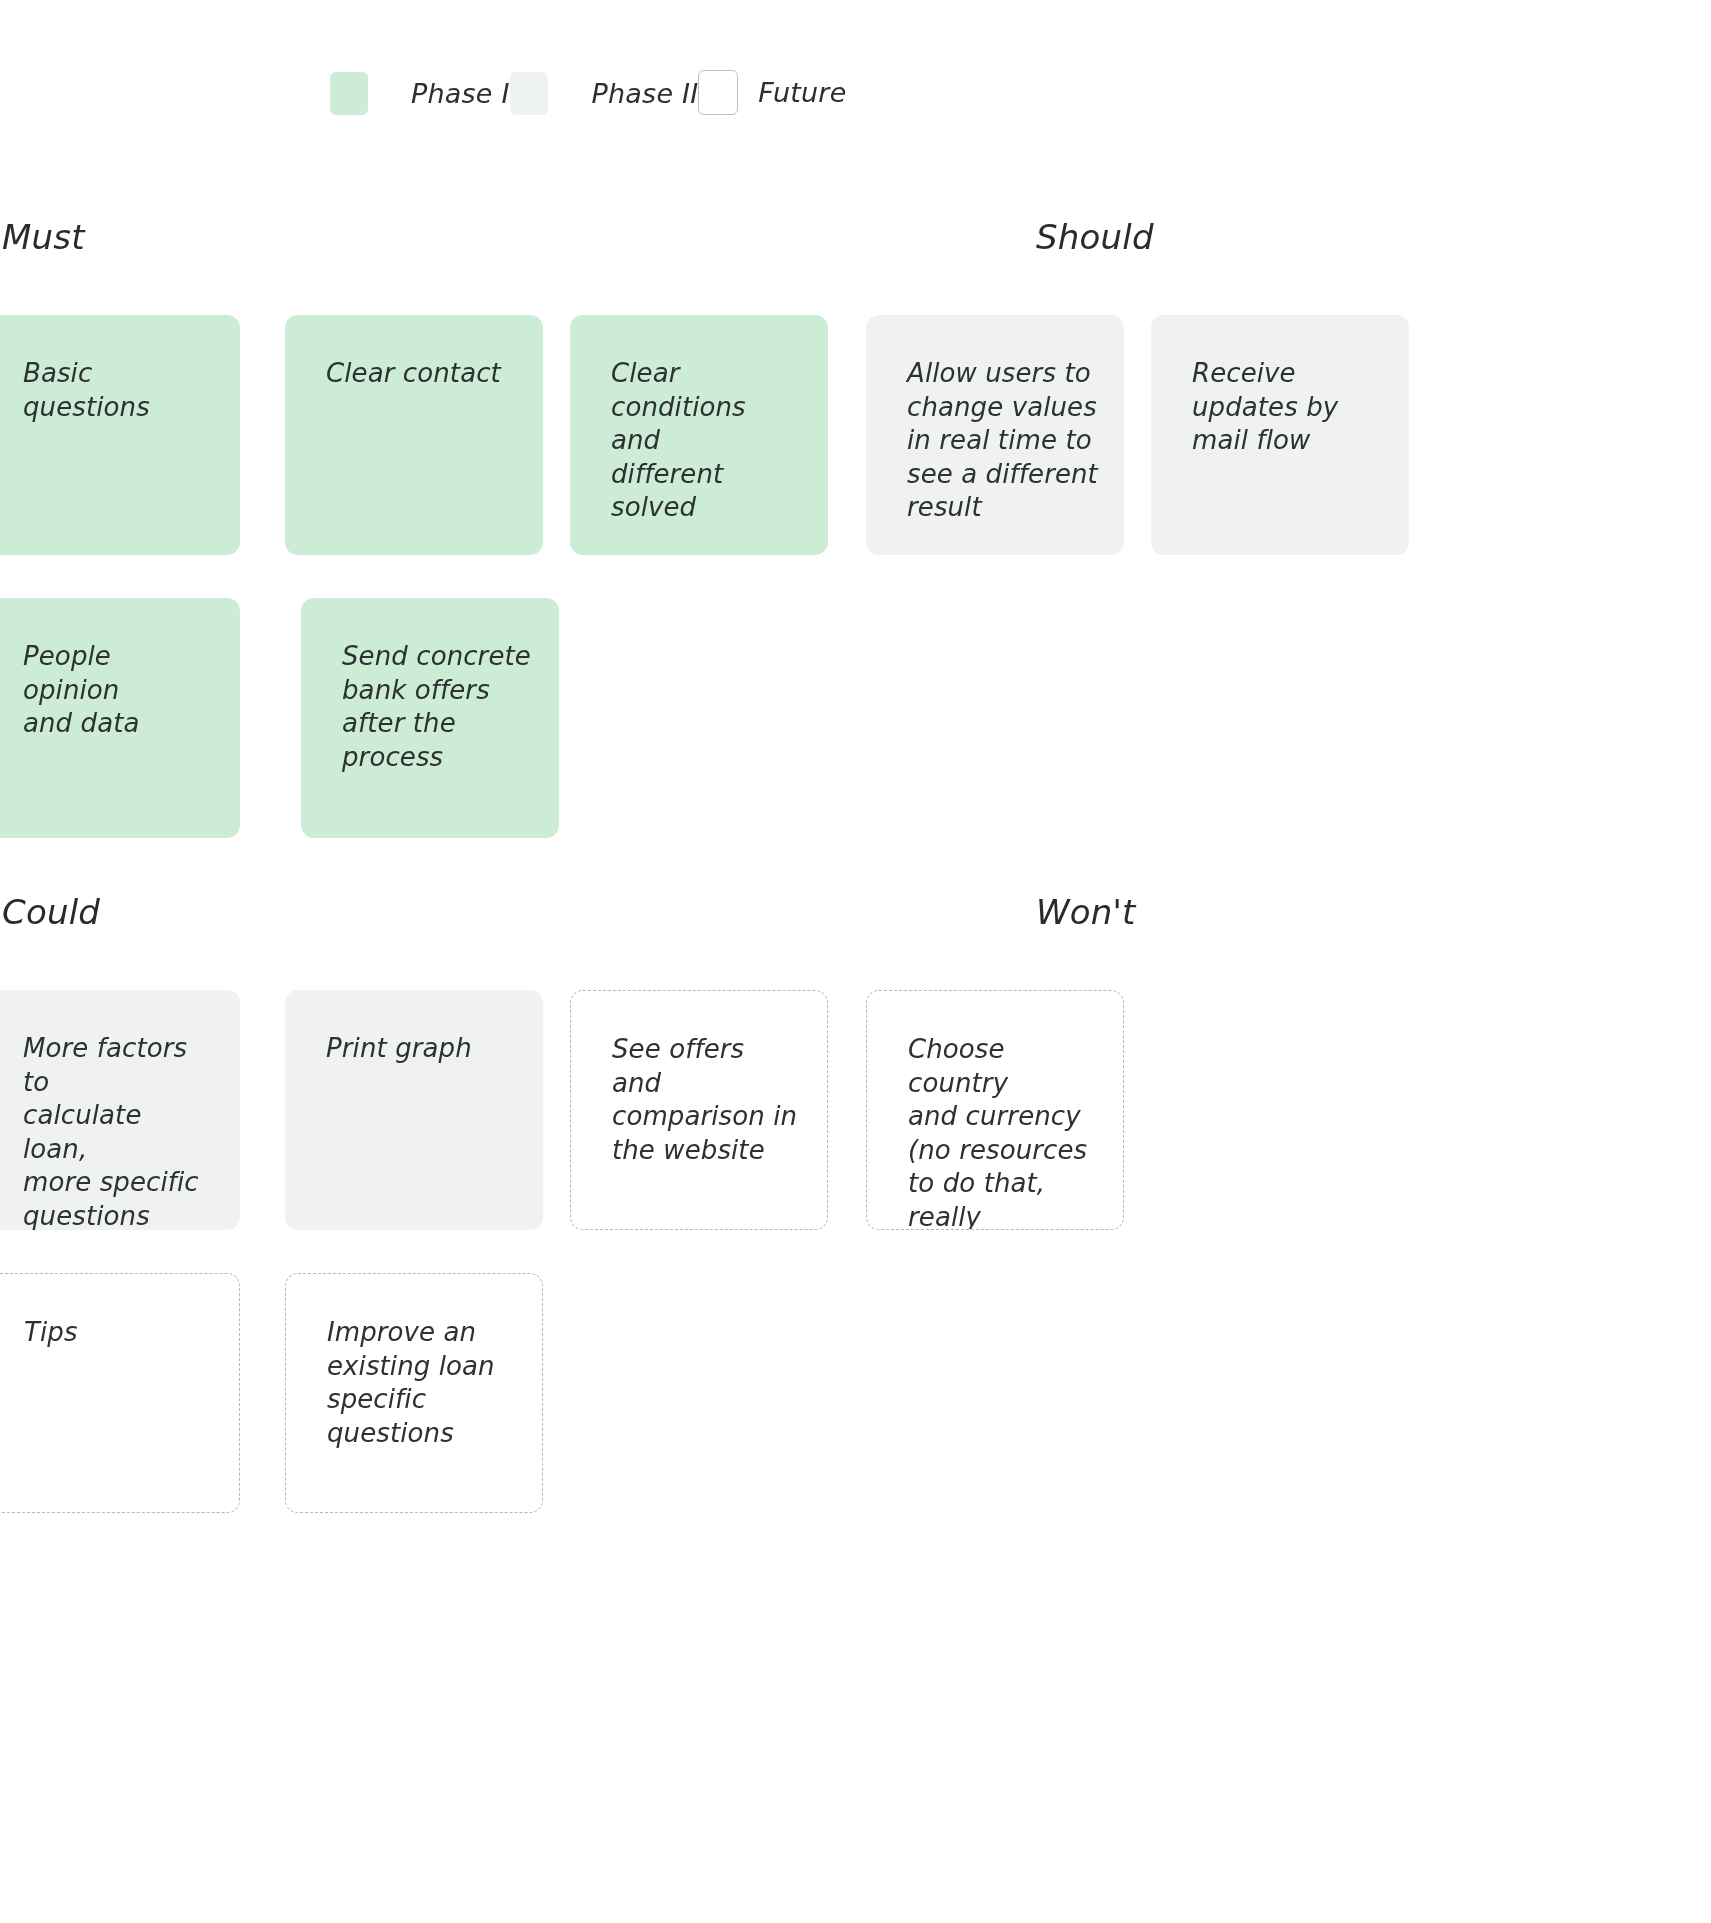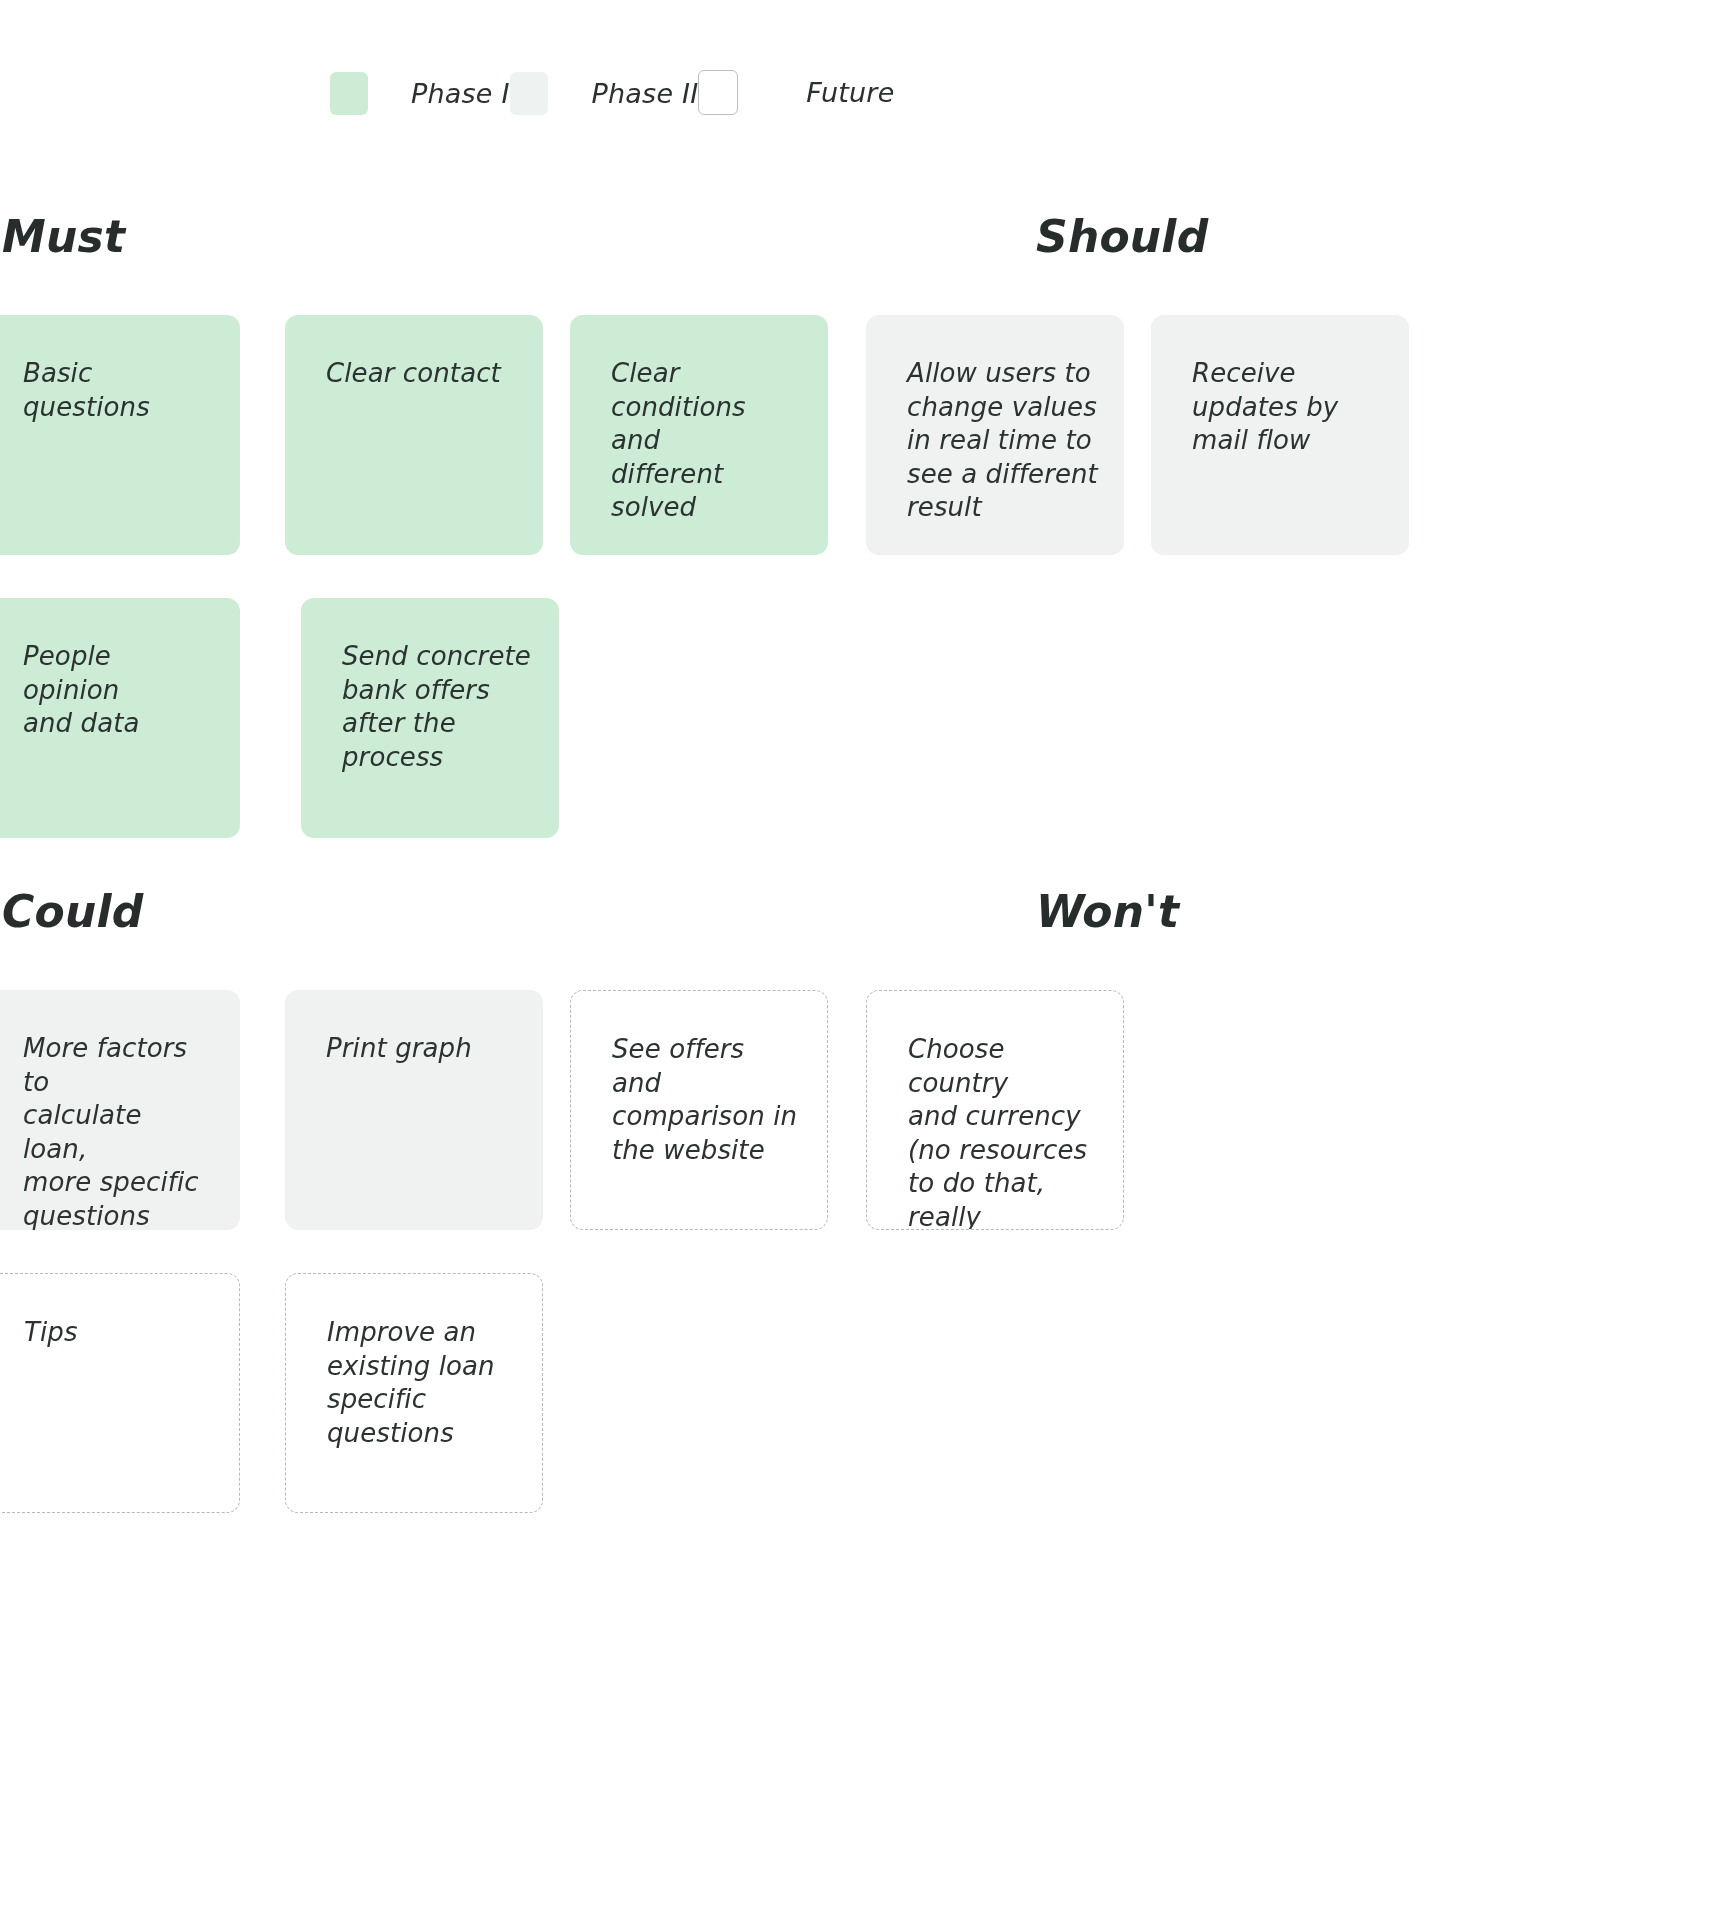--- a/index.html
+++ b/index.html
@@ -44,31 +44,31 @@
     color: #2a3130;
     font-family: "DejaVu Sans", sans-serif;
     font-weight: 400;
     white-space: nowrap;
     letter-spacing: 0.2px;
   }
   .lg-1 .legend-label { margin-left: 43px; }
   .lg-2 { margin-left: 209px; }
   .lg-2 .legend-label { margin-left: 44px; }
   .lg-3 { margin-left: 207px; }
-  .lg-3 .legend-label { margin-left: 68px; }
+  .lg-3 .legend-label { margin-left: 20px; }
 
   
   .quad-title {
     position: absolute;
     font-style: italic;
-    font-size: 44px;
+    font-size: 34px;
     line-height: 34px;
     color: #262d2c;
     font-family: "DejaVu Sans", sans-serif;
-    font-weight: 700;
+    font-weight: 400;
     white-space: nowrap;
     letter-spacing: 0.2px;
   }
   #title-must   { left: 2px;    top: 220px; }
   #title-should { left: 1036px; top: 220px; }
   #title-could  { left: 2px;    top: 895px; }
   #title-wont   { left: 1036px; top: 895px; }
 
   
   .card {

